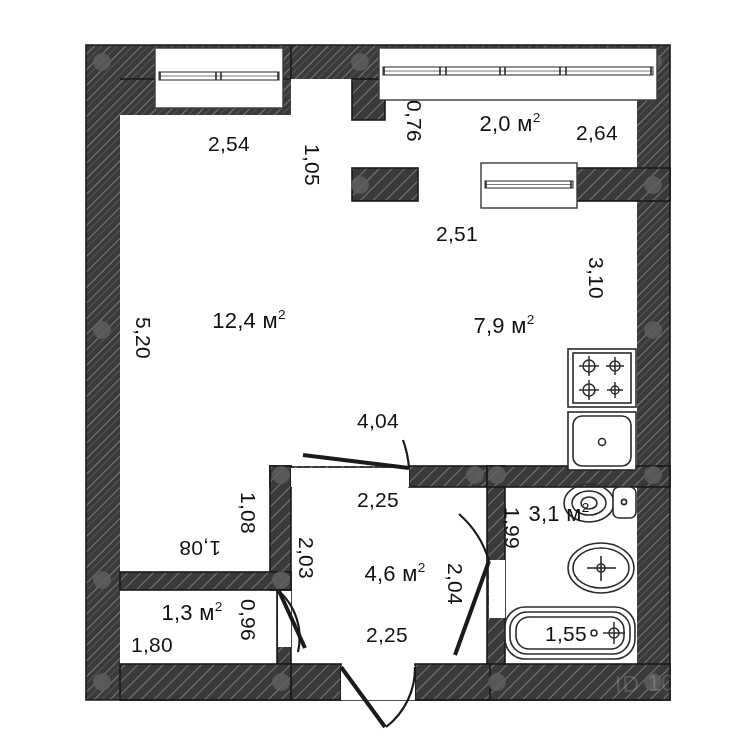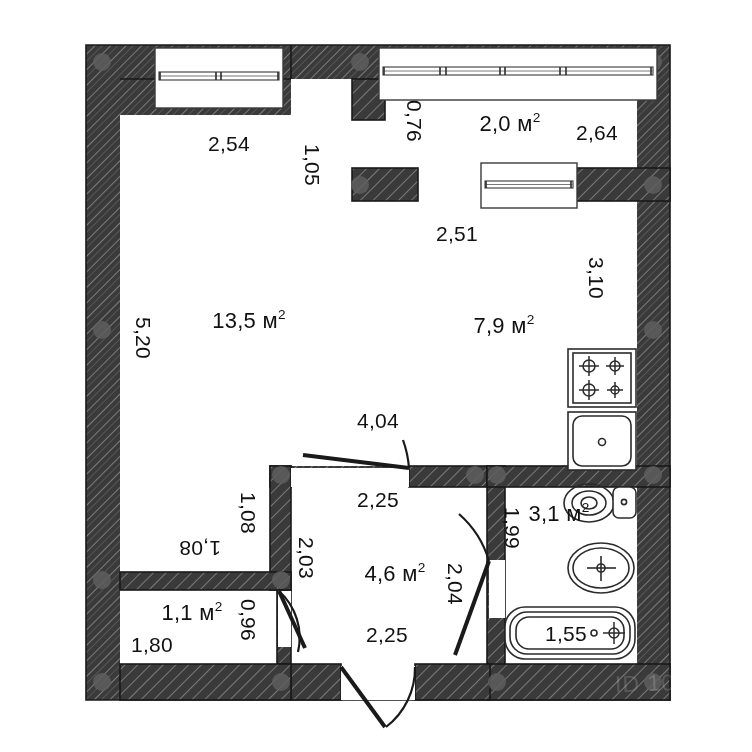--- a/index.html
+++ b/index.html
@@ -280,21 +280,21 @@
       <g stroke-width="1.5">
         <circle cx="614" cy="633" r="5"></circle>
         <line x1="614" y1="622" x2="614" y2="644"></line>
         <line x1="603" y1="633" x2="625" y2="633"></line>
       </g>
     </g>
 
   </svg>
 
   <div class="lbl area rot0" style="left:249px; top:320px;">
-    <span>13,5 м</span><span class="sup">2</span>
+    <span>12,4 м</span><span class="sup">2</span>
   </div>
   <div class="lbl dim rot0" style="left:229px; top:143px;">2,54</div>
   <div class="lbl dim rot90" style="left:312px; top:165px;">1,05</div>
   <div class="lbl dim rot90" style="left:143px; top:338px;">5,20</div>
   <div class="lbl dim rot0" style="left:378px; top:420px;">4,04</div>
   <div class="lbl dim rot90" style="left:248px; top:513px;">1,08</div>
   <div class="lbl dim rot180" style="left:200px; top:548px;">1,08</div>
 
   <div class="lbl area rot0" style="left:510px; top:123px;">
     <span>2,0 м</span><span class="sup">2</span>
@@ -316,20 +316,20 @@
   <div class="lbl dim rot90" style="left:306px; top:558px;">2,03</div>
   <div class="lbl dim rot90" style="left:455px; top:584px;">2,04</div>
 
   <div class="lbl area rot0" style="left:559px; top:513px;">
     <span>3,1 м</span><span class="sup">2</span>
   </div>
   <div class="lbl dim rot90" style="left:512px; top:528px;">1,99</div>
   <div class="lbl dim rot0" style="left:566px; top:633px;">1,55</div>
 
   <div class="lbl area rot0" style="left:192px; top:612px;">
-    <span>1,1 м</span><span class="sup">2</span>
+    <span>1,3 м</span><span class="sup">2</span>
   </div>
   <div class="lbl dim rot0" style="left:152px; top:644px;">1,80</div>
   <div class="lbl dim rot90" style="left:248px; top:620px;">0,96</div>
 
   <div class="wm">ID 1026996</div>
 
 </div>
 
 </body></html>

